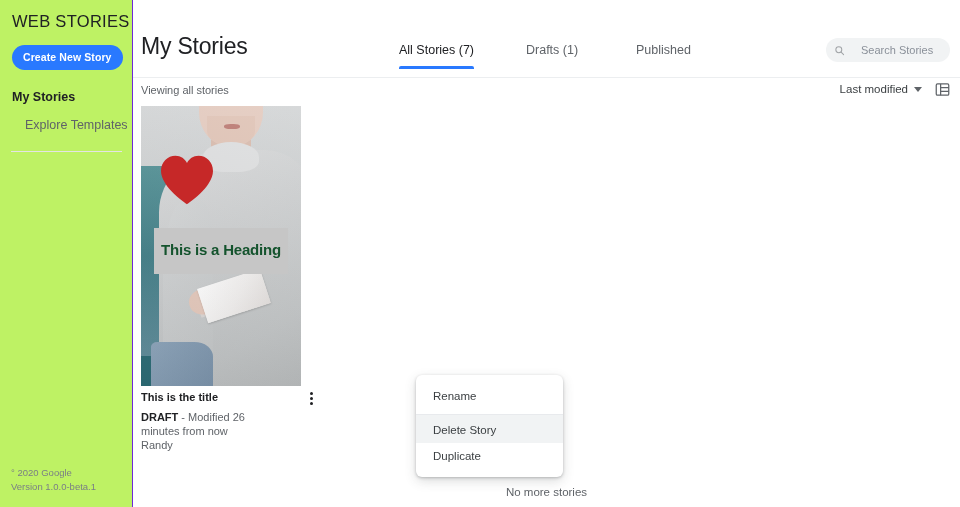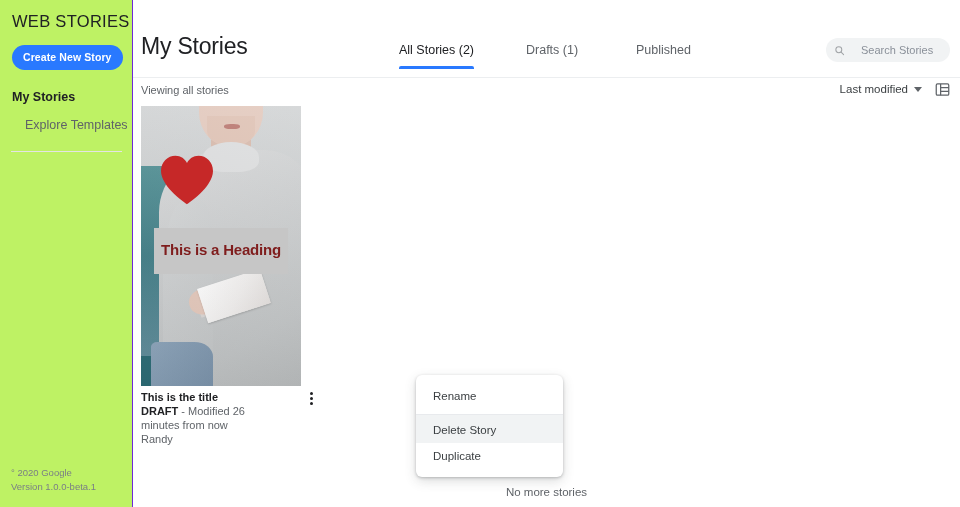--- a/index.html
+++ b/index.html
@@ -196,30 +196,30 @@
     position: absolute; left: 18px; top: 48px;
     width: 56px; height: 52px; z-index: 3;
   }
   #story-heading-overlay {
     position: absolute; left: 13px; top: 122px; z-index: 4;
     width: 134px;
     background: #c6c6c6;
     padding: 10px 4px 12px 4px;
     text-align: center;
     font-size: 15px; font-weight: bold; line-height: 24px;
-    color: #7f1d1d; letter-spacing: -.2px;
+    color: #14532d; letter-spacing: -.2px;
   }
 
   #card-meta { position: relative; padding-top: 4px; }
   #card-title {
     font-size: 11px; font-weight: bold; color: #202124;
     line-height: 14px;
   }
   #card-status-line {
-    font-size: 11px; line-height: 14px;
+    margin-top: 6px; font-size: 11px; line-height: 14px;
     color: #5f6368; width: 145px;
   }
   #card-status-line b { color: #202124; font-weight: bold; }
   #card-author {
     font-size: 11px; color: #5f6368; line-height: 14px;
   }
   #more-options-button {
     position: absolute; right: -18px; top: 3px;
     width: 16px; height: 18px; cursor: pointer;
     display: flex; flex-direction: column; align-items: center;
@@ -270,21 +270,21 @@
       <div>° 2020 Google</div>
       <div>Version 1.0.0-beta.1</div>
     </div>
   </aside>
 
   <section id="main">
 
     <div id="header">
       <h1 id="page-title">My Stories</h1>
 
-      <div class="tab active" id="tab-all-stories">All Stories (2)</div>
+      <div class="tab active" id="tab-all-stories">All Stories (7)</div>
       <div class="tab" id="tab-drafts">Drafts (1)</div>
       <div class="tab" id="tab-published">Published</div>
 
       <div id="search-box">
         <svg id="search-icon" viewBox="0 0 24 24">
           <circle cx="10.5" cy="10.5" r="6.5" fill="none" stroke="#5f6368" stroke-width="2.2"></circle>
           <line x1="15.5" y1="15.5" x2="21" y2="21" stroke="#5f6368" stroke-width="2.2" stroke-linecap="round"></line>
         </svg>
         <input id="search-input" type="text" placeholder="Search Stories" style="">
       </div>

